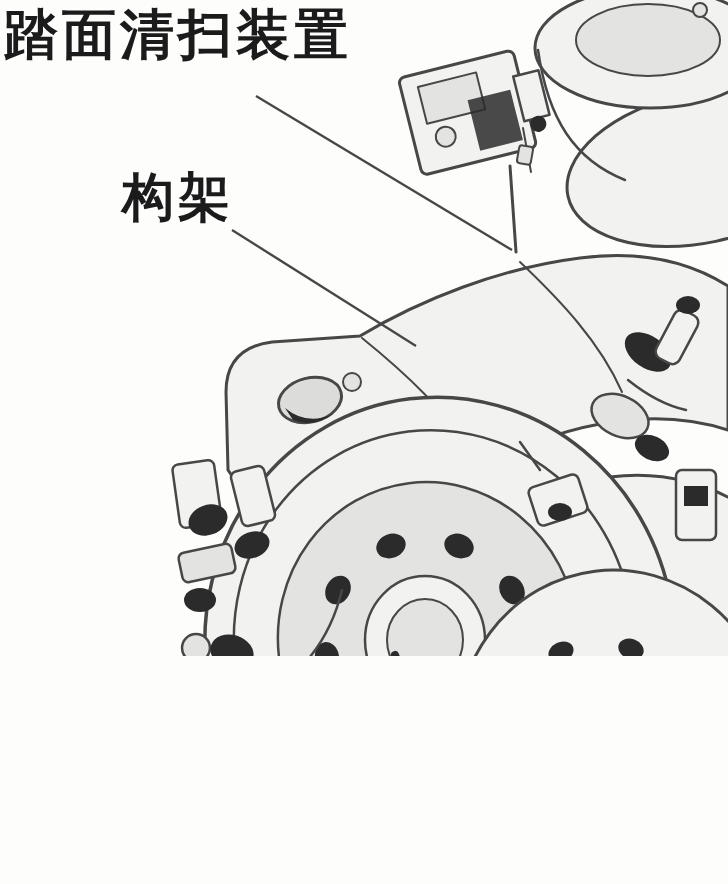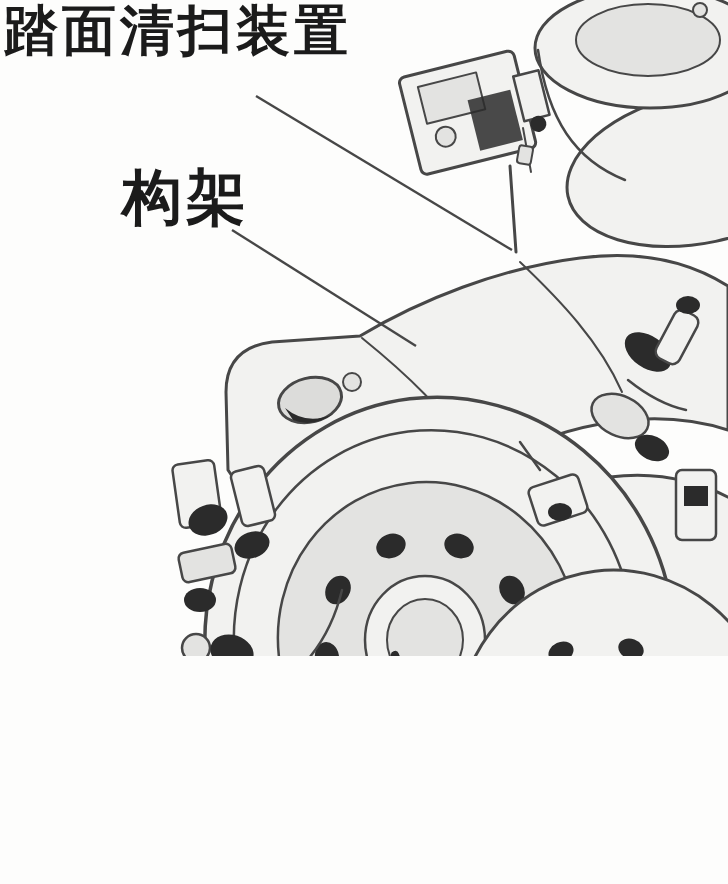--- a/index.html
+++ b/index.html
@@ -9,39 +9,39 @@
     --fill_mid:#e3e3e1;
     --fill_dark:#2b2b2b;
     --label:#1b1b1b;
   }
   html,body{margin:0;padding:0;background:var(--background);}
   .stage{
     position:relative;
     width:728px;height:656px;
     overflow:hidden;
     background:var(--background);
-    font-family:Liberation Mono, monospace;
+    font-family:Liberation Serif, serif;
   }
   svg{position:absolute;left:0;top:0;}
   .part{fill:var(--fill_light);stroke:var(--line);stroke-linejoin:round;}
   .part2{fill:var(--fill_mid);stroke:var(--line);stroke-linejoin:round;}
   .dark{fill:var(--fill_dark);stroke:none;}
   .stroke{fill:none;stroke:var(--line);stroke-linecap:round;}
   .leader{stroke:var(--line);stroke-width:2.4;}
   .cjk-label{
     position:absolute;
     font-weight:700;
     color:var(--label);
     white-space:nowrap;
     letter-spacing:4px;
     line-height:1;
     user-select:none;
   }
   .label-tread{left:4px;top:8px;font-size:54px;}
-  .label-frame{left:122px;top:172px;font-size:60px;}
+  .label-frame{left:122px;top:172px;font-size:52px;}
 </style>
 </head>
 <body>
 
 <div class="stage">
 
   <svg width="728" height="884" viewBox="0 0 728 884">
 
     <g>
       <ellipse cx="640" cy="690" rx="205" ry="215" transform="rotate(-8 640 690)" class="part" stroke-width="3"></ellipse>

